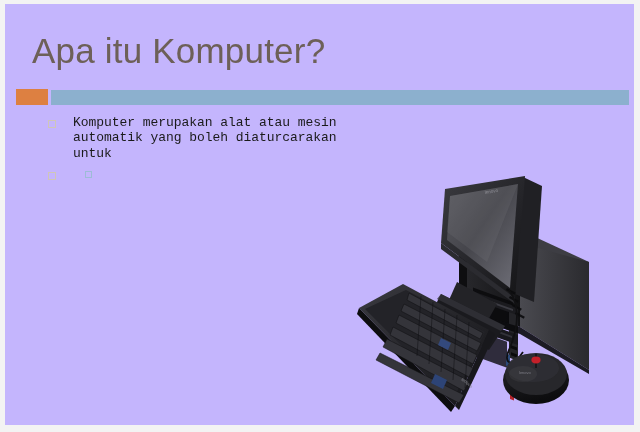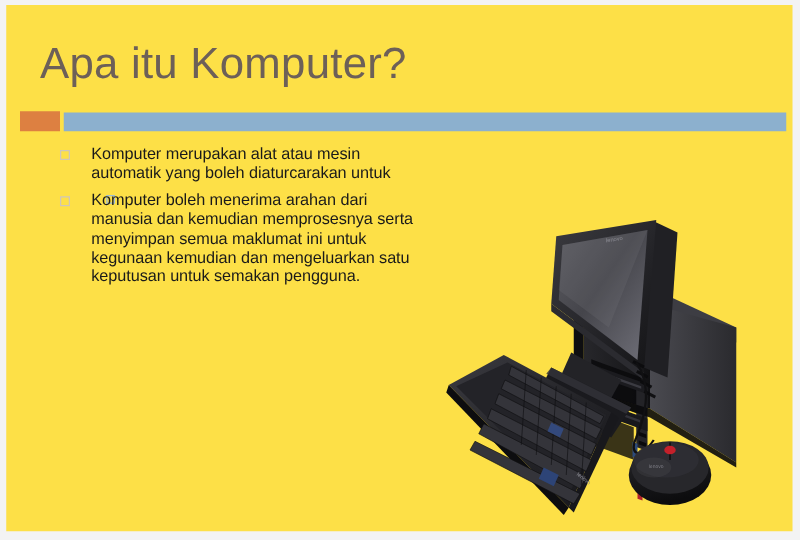--- a/index.html
+++ b/index.html
@@ -20,21 +20,21 @@
     left: 0; top: 0;
     width: 640px;
     height: 432px;
     background: #f3f3f3;
   }
   #slide-canvas {
     position: absolute;
     left: 5px; top: 4px;
     width: 629px;
     height: 421px;
-    background: #fde047;
+    background: #c4b5fd;
     overflow: hidden;
   }
 
   
   #slide-title {
     position: absolute;
     left: 27px;
     top: 26px;
     width: 520px;
     font-size: 35px;
@@ -69,20 +69,21 @@
     left: 38px;
     top: 111px;
     width: 300px;
   }
 
   .bullet-row {
     position: relative;
     display: block;
     padding-left: 30px;
     margin-bottom: 5px;
+    font-family: Liberation Mono, monospace;
   }
   .bullet-row.sub {
     padding-left: 34px;
     margin-left: 36px;
     margin-top: 5px;
     margin-bottom: 6px;
   }
 
   .marker {
     position: absolute;
@@ -143,21 +144,20 @@
         <span class="marker"></span>
         <span class="btext">Komputer merupakan alat atau mesin automatik yang boleh diaturcarakan untuk</span>
       </div>
 
       <div class="bullet-row sub">
         <span class="marker"></span>
       </div>
 
       <div class="bullet-row">
         <span class="marker"></span>
-        <span class="btext">Komputer boleh menerima arahan dari manusia dan kemudian memprosesnya serta menyimpan semua maklumat ini untuk kegunaan kemudian dan mengeluarkan satu keputusan untuk semakan pengguna.</span>
       </div>
 
 
     </div>
 
     <div id="computer-photo">
       <svg width="292" height="308" viewBox="0 0 292 308" xmlns="http://www.w3.org/2000/svg">
         <defs>
           <linearGradient id="gScreen" x1="0" y1="0" x2="1" y2="1">
             <stop offset="0%" stop-color="#5b5b61"></stop>

